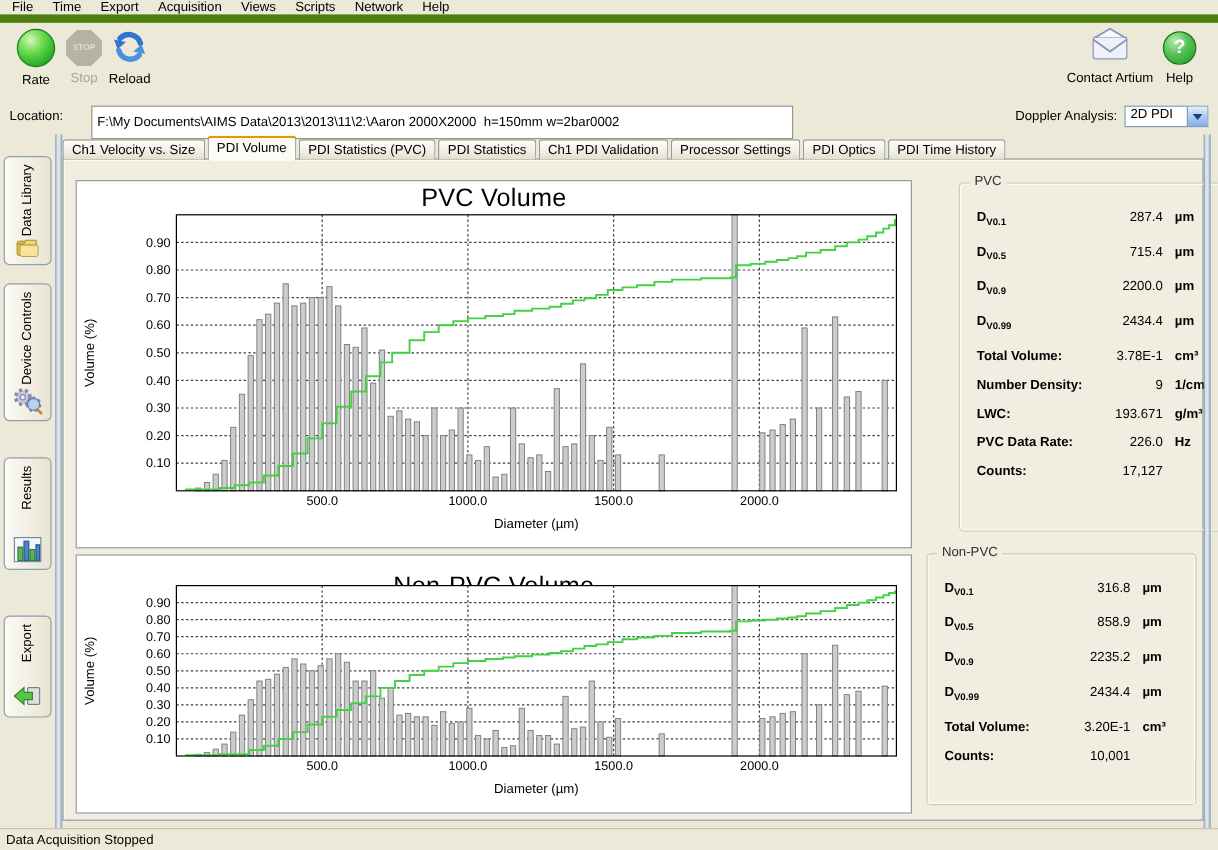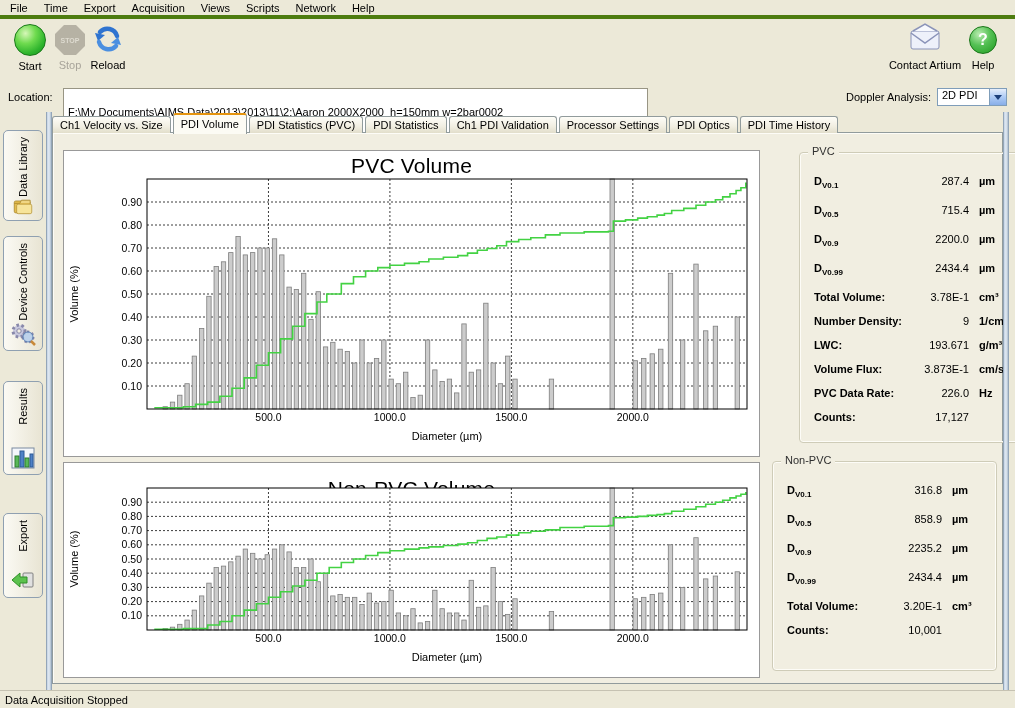--- a/index.html
+++ b/index.html
@@ -1,20 +1,20 @@
 <!DOCTYPE html>
 <html><head>
 <meta charset="utf-8">
 <style>
   html,body{margin:0;padding:0;}
   body{font-family:"Liberation Sans","DejaVu Sans",sans-serif;font-size:11px;color:#000;background:#ece9d8;}
   .window{position:relative;width:1015px;height:708px;background:#ece9d8;overflow:hidden;}
 
   
-  .menubar{position:absolute;left:0;top:0;width:100%;height:19px;background:#ece9d8;border-bottom:4px solid #4d7c0f;display:flex;align-items:center;padding-left:2px;box-sizing:border-box;}
+  .menubar{position:absolute;left:0;top:0;width:100%;height:19px;background:#ece9d8;border-bottom:7px solid #4d7c0f;display:flex;align-items:center;padding-left:2px;box-sizing:border-box;}
   .menu-item{padding:2px 8px;cursor:default;}
 
   
   .toolbar{position:absolute;left:0;top:19px;width:100%;height:64px;}
   .tool-btn{position:absolute;top:4px;width:48px;text-align:center;cursor:default;}
   .tool-btn .ticon{display:inline-block;height:34px;}
   .tool-label{display:block;margin-top:2px;}
   .tool-btn.disabled .tool-label{color:#a8a49a;}
   .icon-start{width:32px;height:32px;border-radius:50%;margin-top:1px;
     background:radial-gradient(circle at 35% 28%,#d6f7b8 0%,#6fdb4f 35%,#2cb32c 70%,#1d8c1d 100%);
@@ -22,21 +22,21 @@
   .icon-stop{width:30px;height:30px;margin-top:2px;display:inline-flex;align-items:center;justify-content:center;
     background:#b6b2a4;color:#dedbd0;font-weight:bold;font-size:7px;letter-spacing:0;
     clip-path:polygon(30% 0,70% 0,100% 30%,100% 70%,70% 100%,30% 100%,0 70%,0 30%);}
   .icon-help{width:28px;height:28px;border-radius:50%;margin-top:3px;display:inline-flex;align-items:center;justify-content:center;
     background:radial-gradient(circle at 35% 28%,#b9ecb0 0%,#54c054 45%,#1f9b1f 100%);
     border:1px solid #187618;box-sizing:border-box;color:#fff;font-weight:bold;font-size:16px;}
 
   
   .locrow{position:absolute;left:0;top:86px;width:100%;height:26px;}
   .loc-label{position:absolute;left:8px;top:5px;}
-  .loc-input{position:absolute;left:63px;top:2px;width:575px;height:14px;border:1px solid #9a96—;border:1px solid #989584;background:#fff;font-family:"Liberation Sans","DejaVu Sans",sans-serif;font-size:11px;padding:16px 4px;}
+  .loc-input{position:absolute;left:76px;top:2px;width:575px;height:14px;border:1px solid #9a96—;border:1px solid #989584;background:#fff;font-family:"Liberation Sans","DejaVu Sans",sans-serif;font-size:11px;padding:6px 4px;}
   .dop-label{position:absolute;right:84px;top:5px;}
   .combo{position:absolute;right:8px;top:2px;width:70px;height:18px;border:1px solid #7f9db9;background:#fff;box-sizing:border-box;display:flex;align-items:flex-start;}
   .combo-value{flex:1;padding-left:4px;}
   .combo-arrow{width:16px;height:100%;background:linear-gradient(#e6eefb,#aecbf5 50%,#88aee8);border-left:1px solid #7f9db9;display:flex;align-items:center;justify-content:center;}
   .combo-arrow::after{content:"";width:0;height:0;border-left:4px solid transparent;border-right:4px solid transparent;border-top:5px solid #1c3f7a;}
 
   
   .main{position:absolute;left:0;top:112px;right:0;bottom:18px;}
   .sidebar{position:absolute;left:0;top:0;width:46px;bottom:0;}
   .side-btn{position:absolute;left:3px;width:40px;border:1px solid #8fa0b1;border-radius:5px;
@@ -86,21 +86,21 @@
       <span class="menu-item">Acquisition</span>
       <span class="menu-item">Views</span>
       <span class="menu-item">Scripts</span>
       <span class="menu-item">Network</span>
       <span class="menu-item">Help</span>
     </div>
 
   <div class="toolbar">
     <div class="tool-btn" style="left:6px;">
       <span class="ticon"><span class="icon-start"></span></span>
-      <span class="tool-label">Start</span>
+      <span class="tool-label">Rate</span>
     </div>
     <div class="tool-btn disabled" style="left:46px;">
       <span class="ticon"><span class="icon-stop">STOP</span></span>
       <span class="tool-label">Stop</span>
     </div>
     <div class="tool-btn" style="left:84px;">
       <span class="ticon">
         <svg width="32" height="32" viewBox="0 0 32 32">
           <path d="M25 13 A10 10 0 0 0 8 9" fill="none" stroke="#2f74d0" stroke-width="4.5" stroke-linecap="round"></path>
           <polygon points="3,10 13,12 6,18" fill="#2f74d0"></polygon>
@@ -418,25 +418,20 @@
                 <span class="stat-label">Number Density:</span>
                 <span class="stat-value">9</span>
                 <span class="stat-unit">1/cm³</span>
               </div>
               <div class="stat-row t-row">
                 <span class="stat-label">LWC:</span>
                 <span class="stat-value">193.671</span>
                 <span class="stat-unit">g/m³</span>
               </div>
               <div class="stat-row t-row">
-                <span class="stat-label">Volume Flux:</span>
-                <span class="stat-value">3.873E-1</span>
-                <span class="stat-unit">cm/s</span>
-              </div>
-              <div class="stat-row t-row">
                 <span class="stat-label">PVC Data Rate:</span>
                 <span class="stat-value">226.0</span>
                 <span class="stat-unit">Hz</span>
               </div>
               <div class="stat-row t-row">
                 <span class="stat-label">Counts:</span>
                 <span class="stat-value">17,127</span>
                 <span class="stat-unit"></span>
               </div>
             </div>

